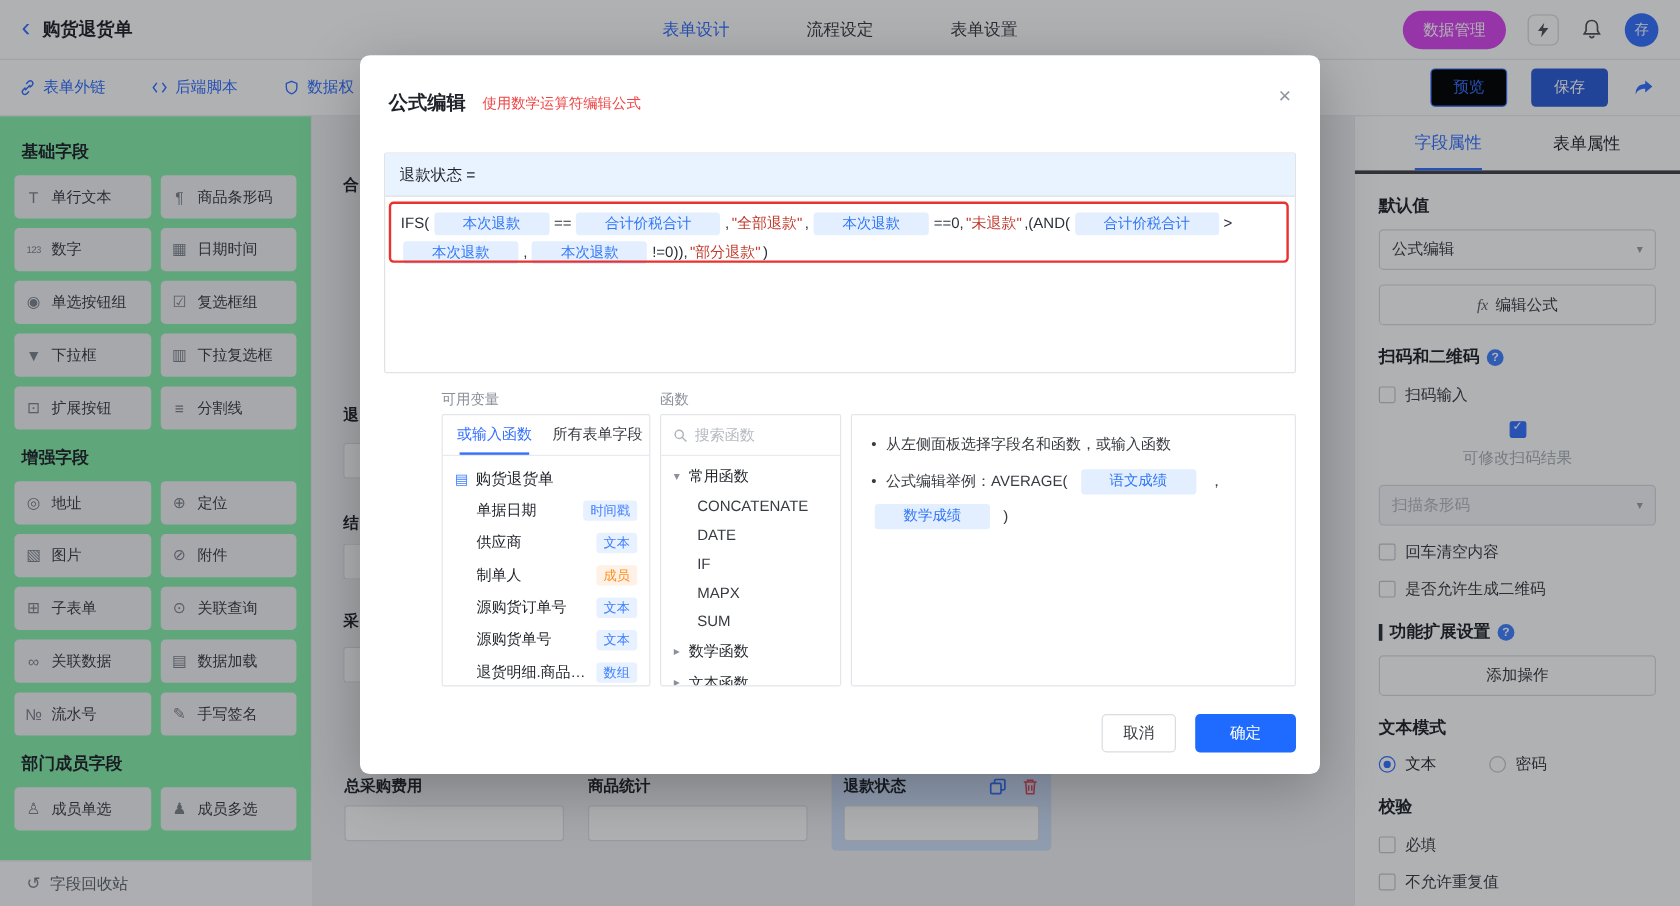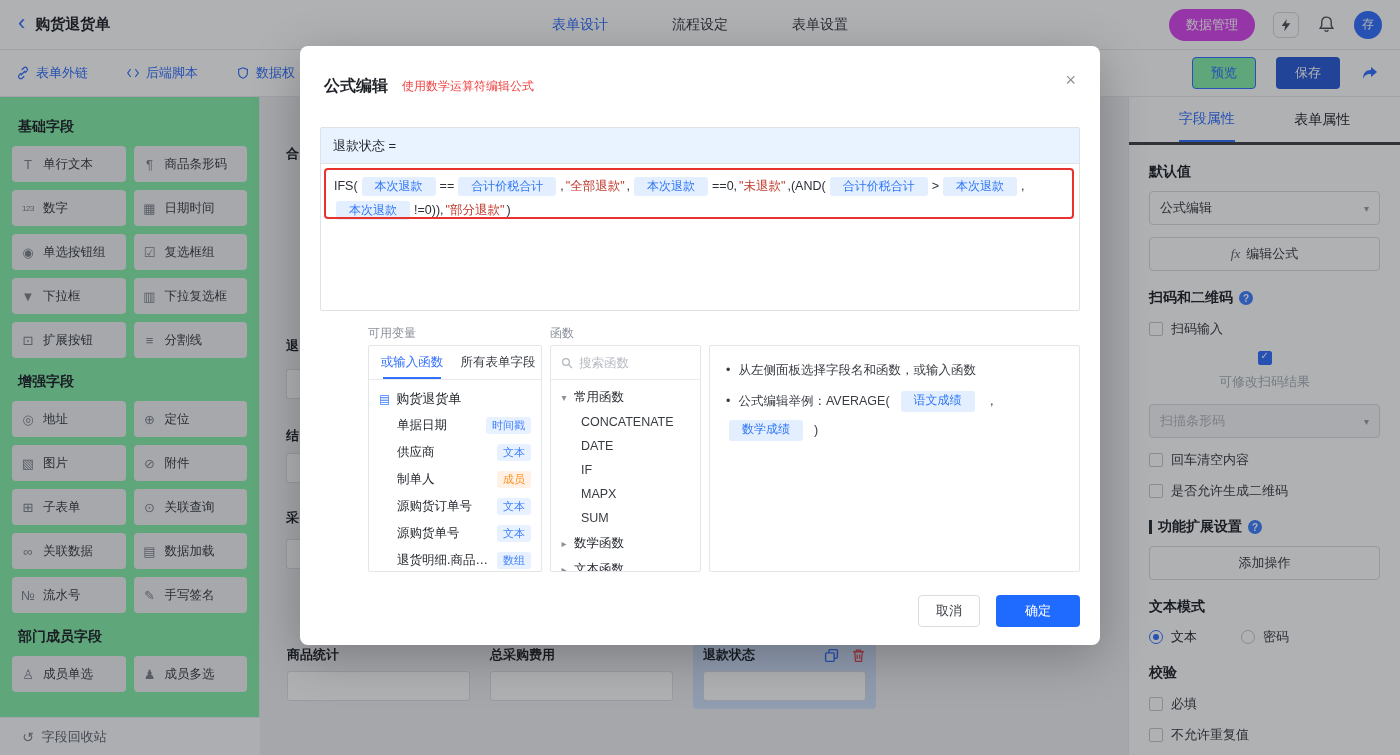--- a/index.html
+++ b/index.html
@@ -17,21 +17,21 @@
 .tb-right{margin-left:auto;display:flex;align-items:center;gap:18px;padding-right:18px;}
 .btn-teal{height:32px;padding:0 17px;border-radius:16px;background:#d946ef;color:#fff;font-size:13px;display:flex;align-items:center;cursor:pointer;}
 .icon-sq{width:26px;height:26px;border:1px solid #d5d8dd;border-radius:6px;display:flex;align-items:center;justify-content:center;}
 .avatar{width:28px;height:28px;border-radius:50%;background:#3370ff;color:#fff;font-size:12px;display:flex;align-items:center;justify-content:center;}
 
 
 .toolbar{position:absolute;left:0;top:50px;width:100%;height:47px;background:#fff;border-bottom:1px solid #e8eaee;display:flex;align-items:center;}
 .tl-links{display:flex;gap:38px;padding-left:16px;}
 .tl-link{display:flex;align-items:center;gap:6px;font-size:13px;color:#3370ff;cursor:pointer;white-space:nowrap;}
 .tl-right{margin-left:auto;display:flex;align-items:center;gap:20px;padding-right:20px;}
-.btn-preview{width:64px;height:32px;border:1px solid #3370ff;color:#3370ff;background:#86efac;border-radius:4px;font-size:13px;display:flex;align-items:center;justify-content:center;cursor:pointer;}
+.btn-preview{width:64px;height:32px;border:1px solid #3370ff;color:#3370ff;background:#000000;border-radius:4px;font-size:13px;display:flex;align-items:center;justify-content:center;cursor:pointer;}
 .btn-save{width:64px;height:32px;background:#2b5bd7;color:#fff;border-radius:4px;font-size:13px;display:flex;align-items:center;justify-content:center;cursor:pointer;}
 .share{display:flex;align-items:center;cursor:pointer;}
 
 
 .sidebar{position:absolute;left:0;top:97px;width:260px;bottom:0;background:#86efac;border-right:1px solid #e8eaee;padding:6px 12px 42px;overflow:hidden;}
 .sec-title{font-size:14px;font-weight:bold;color:#1f2329;margin:15px 6px 10px;}
 .fld-grid{display:grid;grid-template-columns:1fr 1fr;gap:8px;}
 .fld-btn{height:36px;background:#f1f2f5;border-radius:4px;display:flex;align-items:center;padding:0 8px;gap:7px;cursor:pointer;}
 .fld-ic{color:#7d838d;font-size:13px;width:16px;text-align:center;flex:none;}
 .fld-ic.sm{font-size:8px;letter-spacing:-0.5px;}
@@ -84,21 +84,21 @@
 .m-header{height:81px;display:flex;align-items:center;padding:0 24px;}
 .m-title{font-size:16px;font-weight:bold;color:#1f2329;}
 .m-sub{font-size:12px;color:#ef4444;margin-left:14px;}
 .m-close{position:absolute;right:24px;top:24px;font-size:18px;color:#8f959e;cursor:pointer;}
 .editor{margin:0 20px;border:1px solid #dfe2e6;border-radius:2px;height:184px;background:#fff;}
 .ed-head{height:36px;background:#e9f2ff;border-bottom:1px solid #dfe2e6;display:flex;align-items:center;padding:0 12px;font-size:13px;color:#1f2329;font-family:"DejaVu Sans Mono",monospace;}
 .ed-body{position:relative;height:146px;padding:10px 12px;}
 .ann{position:absolute;left:3px;top:4px;right:5px;height:51px;border:2px solid #e8322e;border-radius:4px;pointer-events:none;}
 .f-line{font-family:"DejaVu Sans Mono",monospace;font-size:12.5px;line-height:23px;color:#2b3038;}
 .tk-plain{margin:0 1px;}
-.tk-field{display:inline-block;background:#e3eefe;color:#2f77f6;border-radius:3px;padding:0 13px;margin:0 3px;font-family:"Liberation Sans","DejaVu Sans",sans-serif;font-size:12px;line-height:19px;cursor:pointer;}
+.tk-field{display:inline-block;background:#e3eefe;color:#2f77f6;border-radius:3px;padding:0 24px;margin:0 3px;font-family:"Liberation Sans","DejaVu Sans",sans-serif;font-size:12px;line-height:19px;cursor:pointer;}
 .tk-str{color:#c0392b;margin:0 1px;}
 .cols{display:flex;gap:8px;margin:14px 20px 0;}
 .col1{width:222px;padding-left:48px;}.col2{width:151px;}.col3{flex:1;}
 .col-label{font-size:12px;color:#8a9099;height:20px;}
 .panel{border:1px solid #e3e5e9;border-radius:2px;height:227px;overflow:hidden;background:#fff;}
 .v-tabs{height:34px;display:flex;border-bottom:1px solid #e8eaee;}
 .v-tab{flex:1;display:flex;align-items:center;justify-content:center;font-size:12.5px;color:#383c42;position:relative;cursor:pointer;white-space:nowrap;}
 .v-tab.active{color:#3370ff;}
 .v-tab.active::after{content:"";position:absolute;bottom:0;left:14px;right:14px;height:2px;background:#3370ff;}
 .tree{padding:6px 10px;}
@@ -304,27 +304,27 @@
         <div class="partial-label" style="top: 240px;">退</div>
         <div class="partial-label" style="top: 330px;">结</div>
         <div class="partial-label" style="top: 412px;">采</div>
         <div class="partial-box" style="top: 272px;"></div>
         <div class="partial-box" style="top: 356px;"></div>
         <div class="partial-box" style="top: 442px;"></div>
       </div>
     <div class="canvas-bottom">
         <div class="cv-field">
           <div class="cv-lrow">
-            <div class="cv-label">商品统计</div>
+            <div class="cv-label">总采购费用</div>
           </div>
           <div class="cv-input"></div>
         </div>
         <div class="cv-field">
           <div class="cv-lrow">
-            <div class="cv-label">总采购费用</div>
+            <div class="cv-label">商品统计</div>
           </div>
           <div class="cv-input"></div>
         </div>
         <div class="cv-field sel">
           <div class="cv-lrow">
             <div class="cv-label">退款状态</div>
             <div class="cv-icons">
               <span class="ic">
                 <svg width="15" height="15" viewBox="0 0 14 14">
                   <rect x="4.5" y="1.5" width="8" height="8" rx="1" fill="none" stroke="#3370ff" stroke-width="1.3"></rect>

